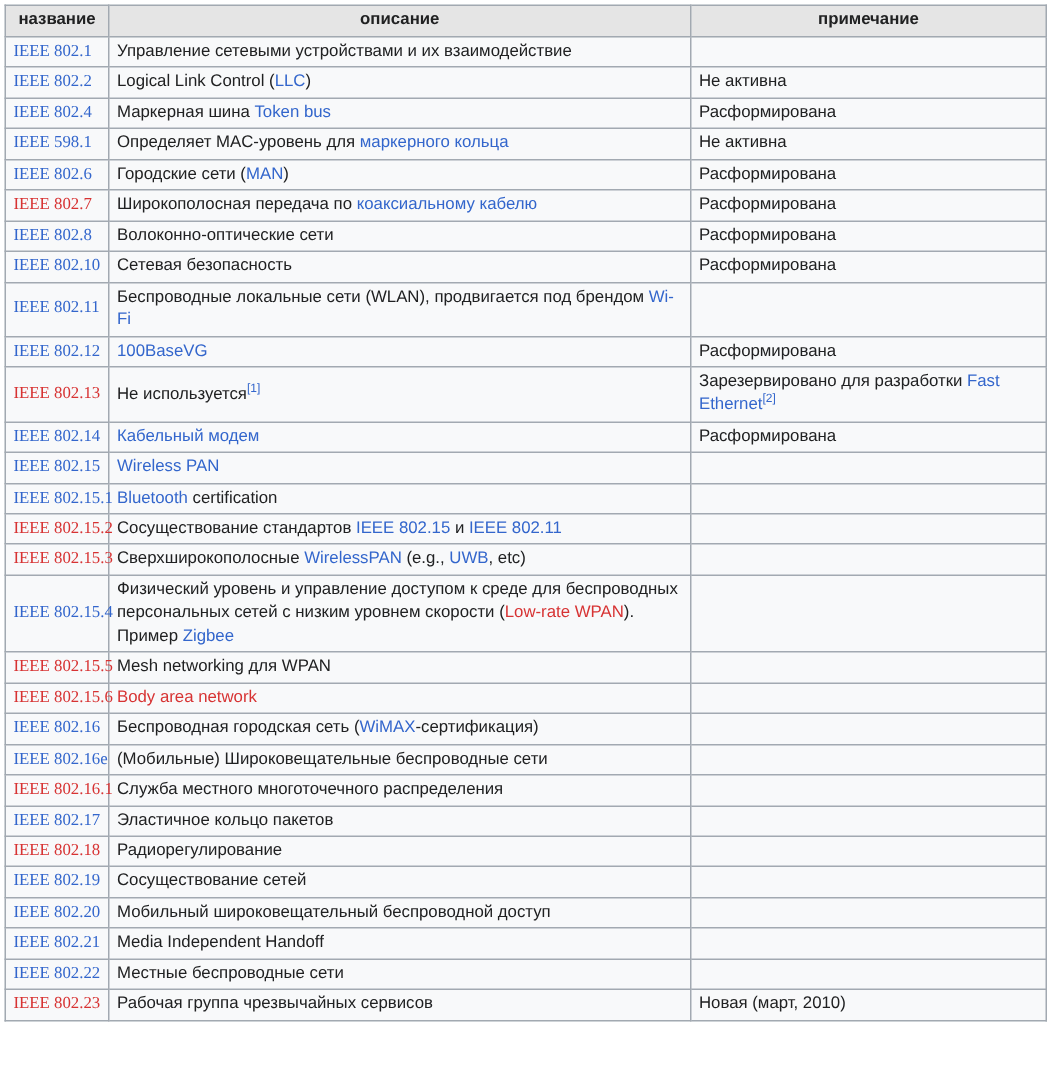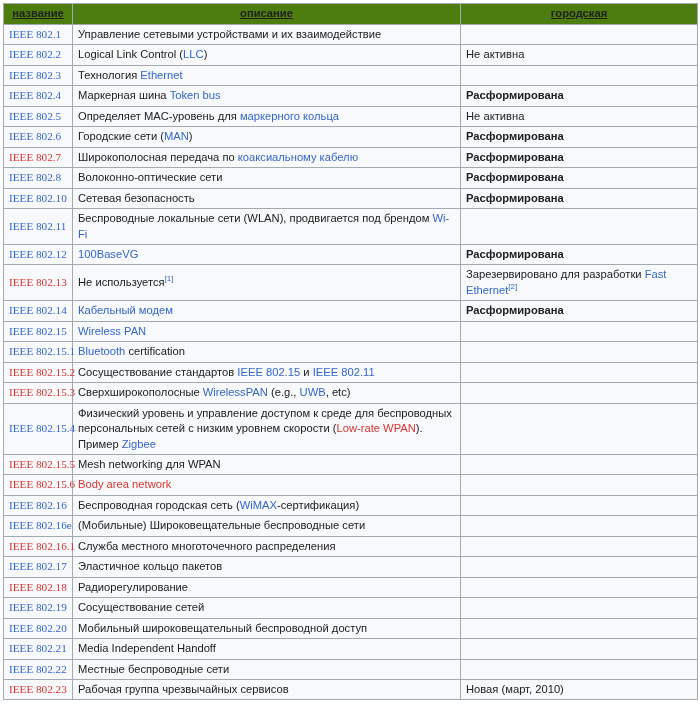--- a/index.html
+++ b/index.html
@@ -26,43 +26,41 @@
   }
   #wikitable th,
   #wikitable td {
     border: 1px solid #a2a9b1;
     padding: 2px 5px;
     vertical-align: middle;
     line-height: 1.38;
     font-size: 11.2px;
   }
   #wikitable th {
-    background: #4d7c0f;
+    background: #e5e5e5;
     text-align: center;
     font-weight: bold;
     color: #202122;
     height: 16px;
-    text-decoration: underline;
   }
   #wikitable td {
     background: #f8f9fa;
     text-align: left;
     height: 15px;
   }
   col.c-name { width: 69px; }
   col.c-desc { width: 388px; }
   col.c-note { width: 237px; }
 
   td.name-cell { white-space: nowrap; font-family: Liberation Serif, serif; }
 
   
   td.note-disbanded {
     background: #fac5bd;
     text-align: center;
-    font-weight: bold;
   }
   td.note-plain {
     background: #f8f9fa;
     text-align: left;
   }
   td.tall { height: 34px; }
 
   a.lnk {
     color: #3366cc;
     text-decoration: none;
@@ -87,46 +85,41 @@
 <table id="wikitable">
   <colgroup>
     <col class="c-name">
     <col class="c-desc">
     <col class="c-note">
   </colgroup>
   <thead>
     <tr>
       <th>название</th>
       <th>описание</th>
-      <th>городская</th>
+      <th>примечание</th>
     </tr>
   </thead>
   <tbody id="tbody">
       <tr>
         <td class="name-cell"><a class="lnk">IEEE 802.1</a></td>
         <td class=""><span>Управление сетевыми устройствами и их взаимодействие</span></td>
         <td class="note-plain"><span></span></td>
       </tr>
       <tr>
         <td class="name-cell"><a class="lnk">IEEE 802.2</a></td>
         <td class=""><span>Logical Link Control (</span><a class="lnk">LLC</a><span>)</span></td>
         <td class="note-plain"><span>Не активна</span></td>
       </tr>
       <tr>
-        <td class="name-cell"><a class="lnk">IEEE 802.3</a></td>
-        <td class=""><span>Технология </span><a class="lnk">Ethernet</a></td>
-        <td class="note-plain"><span></span></td>
-      </tr>
-      <tr>
         <td class="name-cell"><a class="lnk">IEEE 802.4</a></td>
         <td class=""><span>Маркерная шина </span><a class="lnk">Token bus</a></td>
         <td class="note-disbanded"><span>Расформирована</span></td>
       </tr>
       <tr>
-        <td class="name-cell"><a class="lnk">IEEE 802.5</a></td>
+        <td class="name-cell"><a class="lnk">IEEE 598.1</a></td>
         <td class=""><span>Определяет MAC-уровень для </span><a class="lnk">маркерного кольца</a></td>
         <td class="note-plain"><span>Не активна</span></td>
       </tr>
       <tr>
         <td class="name-cell"><a class="lnk">IEEE 802.6</a></td>
         <td class=""><span>Городские сети (</span><a class="lnk">MAN</a><span>)</span></td>
         <td class="note-disbanded"><span>Расформирована</span></td>
       </tr>
       <tr>
         <td class="name-cell"><a class="lnk-red">IEEE 802.7</a></td>

